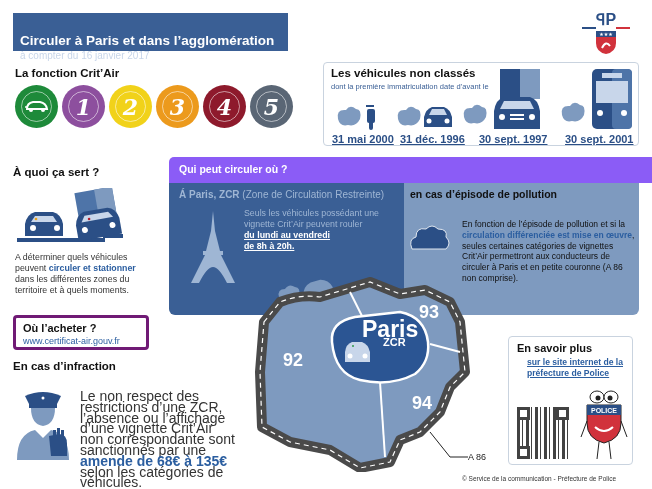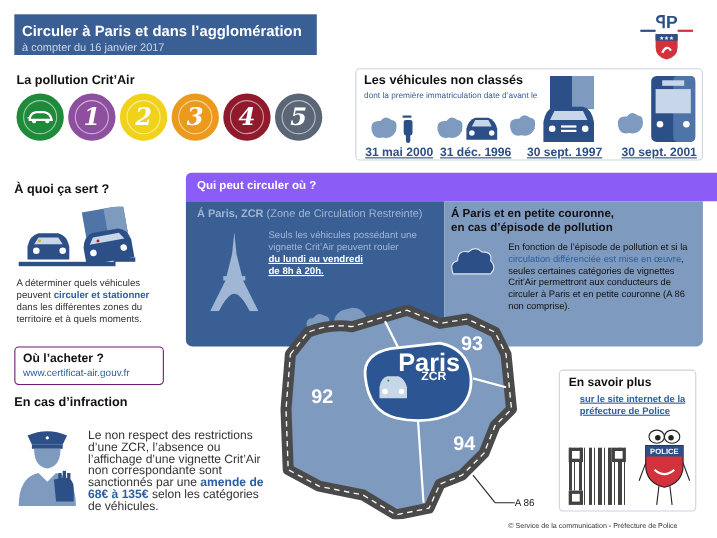--- a/index.html
+++ b/index.html
@@ -1,21 +1,21 @@
 <!DOCTYPE html>
 <html><head>
 <meta charset="utf-8">
 <style>
   * { box-sizing: border-box; margin: 0; padding: 0; }
   html, body { width: 652px; height: 489px; background: #ffffff; overflow: hidden; }
   body { position: relative; font-family: "Liberation Sans", sans-serif; color: #222; }
   .abs { position: absolute; }
 
   
-  .hdr { left: 13px; top: 13px; width: 275px; height: 37px; background: #3a5f95; padding: 7px 7px; }
+  .hdr { left: 13px; top: 13px; width: 275px; height: 37px; background: #3a5f95; padding: 19px 7px; }
   .hdr-title { color: #fff; font-weight: bold; font-size: 13.5px; line-height: 17px; white-space: nowrap; }
   .hdr-sub { color: #c8d6ea; font-size: 10px; line-height: 13px; }
 
   .logo { left: 582px; top: 10px; width: 48px; height: 45px; }
 
   h3.sec { font-size: 11.5px; font-weight: bold; color: #111; white-space: nowrap; }
 
   
   .vig-row { left: 15px; top: 85px; display: flex; gap: 4px; }
   .vig { width: 43px; height: 43px; border-radius: 50%; position: relative; display: flex; align-items: center; justify-content: center; }
@@ -36,28 +36,28 @@
   .qp-head { left: 169px; top: 157px; width: 526px; height: 26px; background: #8b5cf6; border-radius: 5px 5px 0 0; }
   .qp-head-label { left: 10px; top: 6px; color: #fff; font-weight: bold; font-size: 10.5px; }
   .qp-left { left: 169px; top: 183px; width: 235px; height: 132px; background: #3a5f95; border-radius: 0 0 0 6px; }
   .qp-right { left: 404px; top: 183px; width: 235px; height: 132px; background: #7e9abf; border-radius: 0 0 6px 0; }
   .zcr-title { left: 10px; top: 6px; color: #9fb6d4; font-size: 10px; font-weight: bold; white-space: nowrap; }
   .zcr-title span { font-weight: normal; font-size: 10px; }
   .zcr-text { left: 75px; top: 25px; width: 150px; font-size: 8.8px; line-height: 11px; color: #9fb6d4; }
   .zcr-text b { color: #fff; display: block; text-decoration: underline; }
   .pol-title { left: 6px; top: 5px; font-size: 10.5px; font-weight: bold; color: #111; line-height: 13px; }
   .pol-text { left: 58px; top: 36px; width: 175px; font-size: 8.5px; line-height: 10.8px; color: #111; }
-  .pol-text .hl2 { color: #2b5ea0; font-weight: normal; }
-
-  
-  .oa-box { left: 13px; top: 315px; width: 136px; height: 35px; border: 1px solid #701a75; border-radius: 4px; padding: 4px 7px; }
+  .pol-text .hl2 { color: #2b5ea0; font-weight: bold; }
+
+  
+  .oa-box { left: 13px; top: 315px; width: 136px; height: 35px; border: 3px solid #701a75; border-radius: 4px; padding: 4px 7px; }
   .oa-title { font-size: 11px; font-weight: bold; color:#111; }
   .oa-link { font-size: 9px; font-weight: normal; color: #2b5ea0; text-decoration: none; display:block; margin-top: 2px; }
 
-  .inf-text { left: 80px; top: 391px; width: 160px; font-size: 11px; line-height: 10.8px; color: #333; }
+  .inf-text { left: 80px; top: 391px; width: 160px; font-size: 14px; line-height: 10.8px; color: #333; }
 
   
   .sp-box { left: 508px; top: 336px; width: 125px; height: 129px; border: 1px solid #c9d3df; border-radius: 4px; }
   .sp-title { left: 8px; top: 5px; font-size: 11px; font-weight: bold; color:#111; }
   .sp-link { left: 18px; top: 20px; width: 115px; font-size: 8.6px; line-height: 11px; font-weight: bold; color: #2b5ea0; }
   .qr { left: 8px; top: 70px; width: 52px; height: 52px; background:
         repeating-linear-gradient(90deg, #222 0 3px, #fff 3px 5px, #222 5px 6px, #fff 6px 9px),
         #fff; opacity: .85; }
   .qr-m { position:absolute; width: 13px; height:13px; border:3px solid #222; background:#fff; }
 
@@ -77,21 +77,21 @@
     <text x="24" y="15" text-anchor="middle" font-family="Liberation Sans, sans-serif" font-weight="bold" font-size="16" fill="#2b4f86">ꟼP</text>
     <rect x="0" y="17" width="14" height="2" fill="#2b4f86"></rect>
     <rect x="34" y="17" width="14" height="2" fill="#d1323c"></rect>
     <path d="M14 21 H34 V33 Q34 42 24 44 Q14 42 14 33 Z" fill="#d1323c"></path>
     <rect x="14" y="21" width="20" height="6" fill="#2b4f86"></rect>
     <text x="24" y="26" text-anchor="middle" font-size="5" fill="#fff">★★★</text>
     <path d="M20 38 Q24 30 28 36" stroke="#fff" stroke-width="2" fill="none"></path>
   </svg>
 </div>
 
-<h3 class="abs sec" style="left:15px;top:67px;">La pollution Crit’Air</h3>
+<h3 class="abs sec" style="left:15px;top:67px;">La fonction Crit’Air</h3>
 <div class="abs vig-row">
   <div class="vig" style="background:#1e8a3a">
     <svg width="26" height="16" viewBox="0 0 26 16" style="position:relative">
       <path d="M3 10 Q3 4 9 3 H16 Q22 4 23 10 Z" fill="none" stroke="#fff" stroke-width="2"></path>
       <circle cx="7" cy="11" r="2" fill="#fff"></circle>
         <circle cx="19" cy="11" r="2" fill="#fff"></circle>
       <line x1="1" y1="8" x2="4" y2="8" stroke="#fff" stroke-width="1.5"></line>
     </svg>
   </div>
   <div class="vig" style="background:#8d4f9e">
@@ -198,21 +198,20 @@
     <b>du lundi au vendredi</b>
     <b>de 8h à 20h.</b>
   </div>
   <svg class="abs" style="left:108px;top:88px" width="60" height="34" viewBox="0 0 60 34">
     <path d="M2 26 Q0 18 8 18 Q12 12 18 16 Q24 16 22 26 Q18 32 10 30 Q2 32 2 26Z" fill="#7e9abf"></path>
     <path d="M26 26 V20 Q28 12 36 10 H46 Q54 12 56 20 V26 Z" fill="#7e9abf" transform="rotate(-15 40 20)"></path>
   </svg>
 </div>
 <div class="abs qp-right">
   <div class="abs pol-title">
-    <div>Á Paris et en petite couronne,</div>
     <div>en cas d’épisode de pollution</div>
   </div>
   <svg class="abs" style="left:4px;top:40px" width="44" height="30" viewBox="0 0 44 30">
     <path d="M4 26 Q0 16 8 14 Q8 4 18 6 Q24 0 30 6 Q40 6 38 14 Q44 20 38 26 Z" fill="#2b4f86" stroke="#dfe6ef" stroke-width="1"></path>
   </svg>
   <div class="abs pol-text">
     <span>En fonction de l’épisode de pollution et si la </span><span class="hl2">circulation différenciée est mise en œuvre</span><span>, seules certaines catégories de vignettes Crit’Air permettront aux conducteurs de circuler à Paris et en petite couronne (A 86 non comprise).</span>
   </div>
 </div>
 

